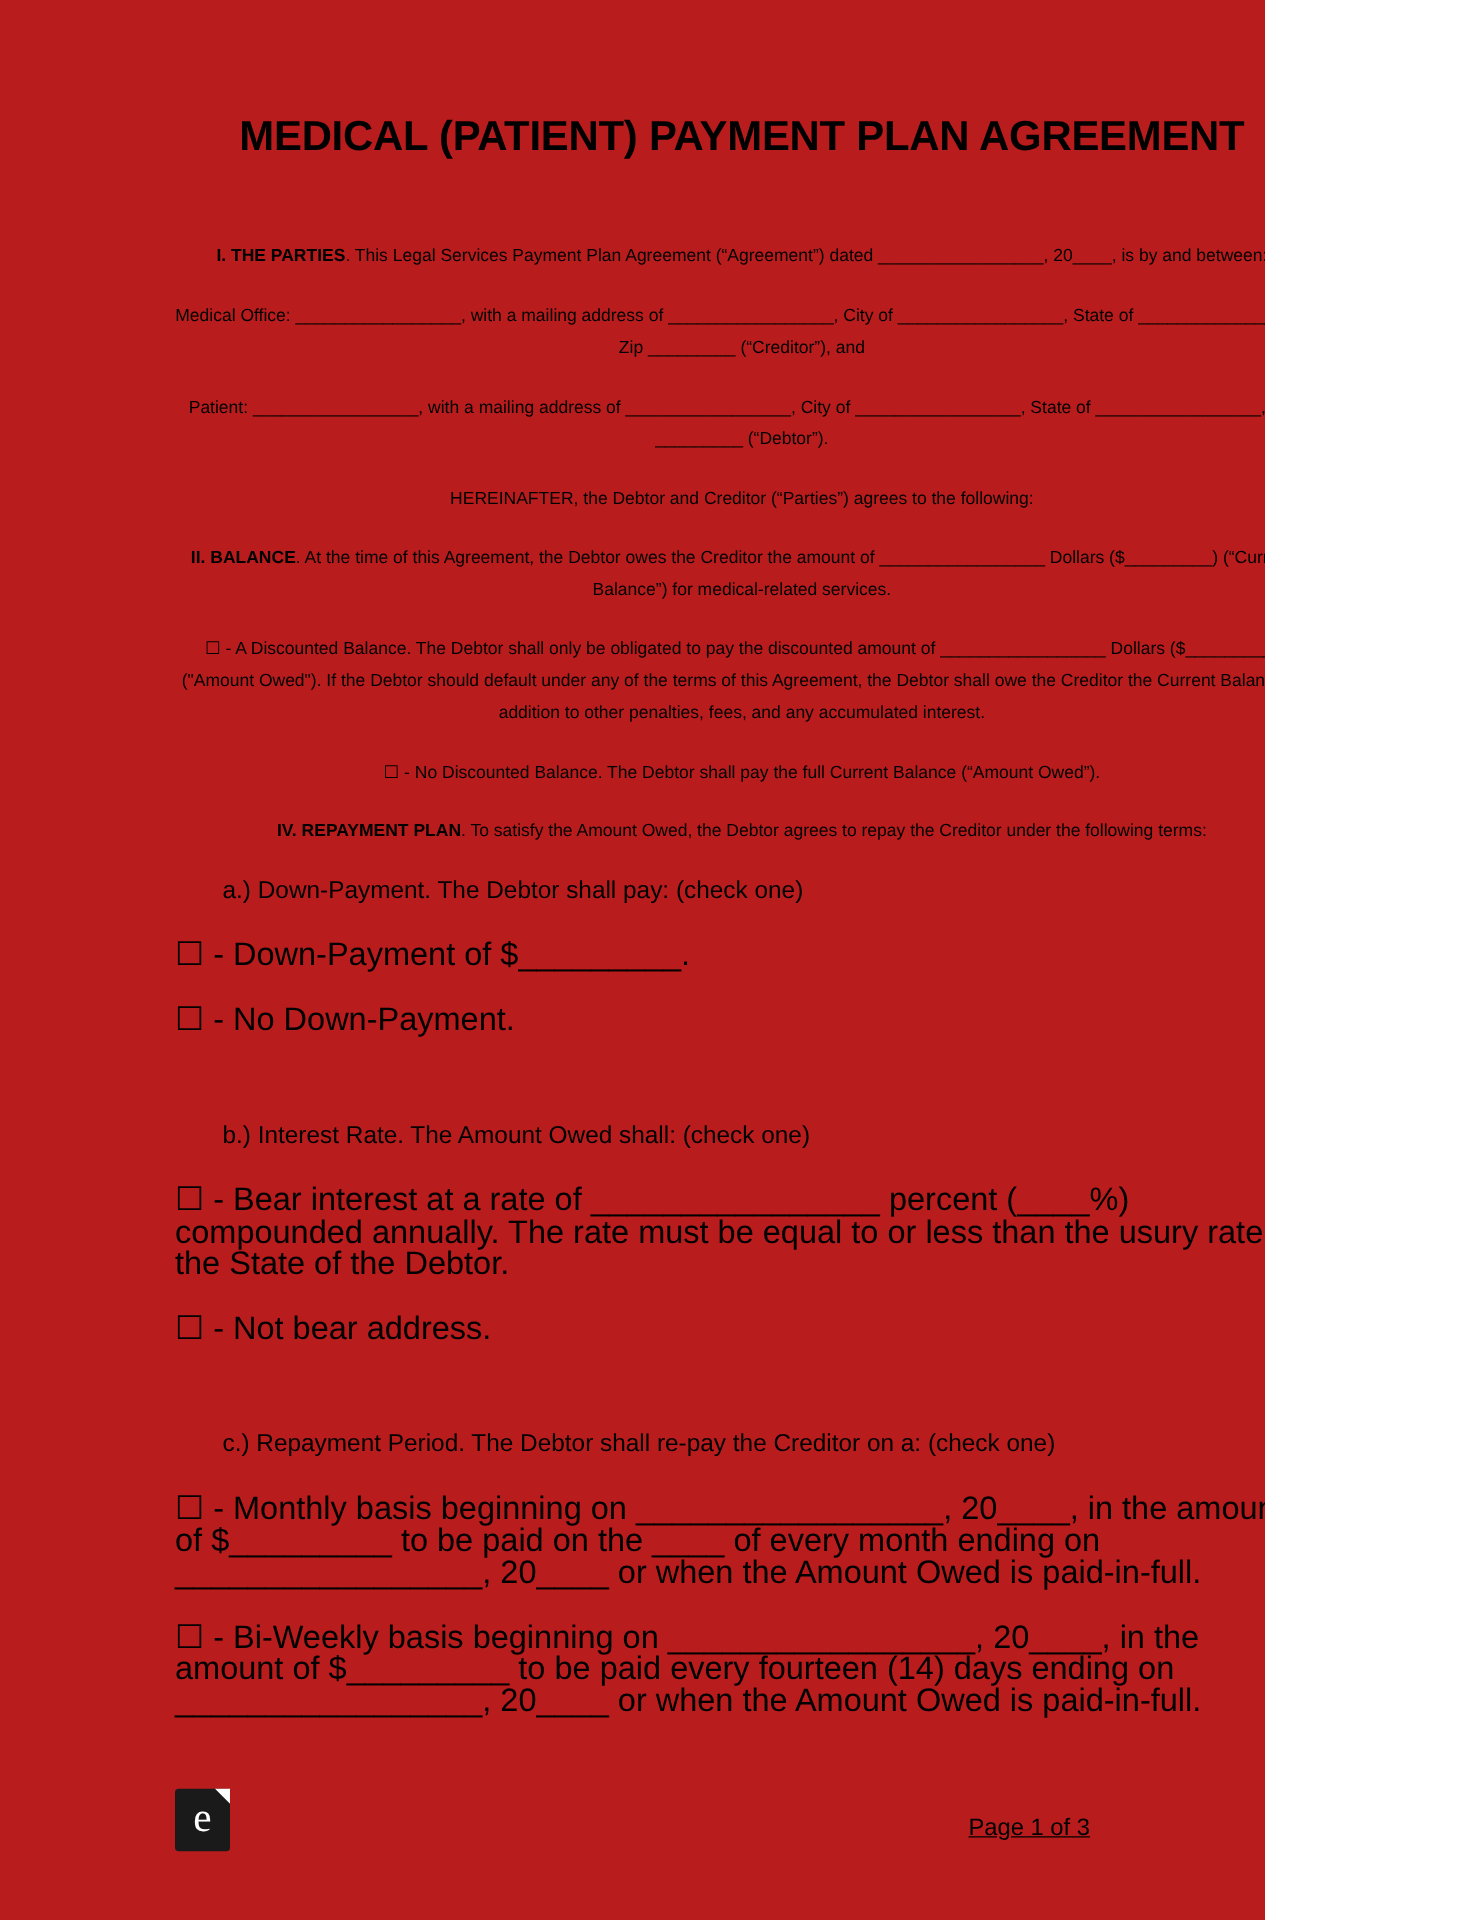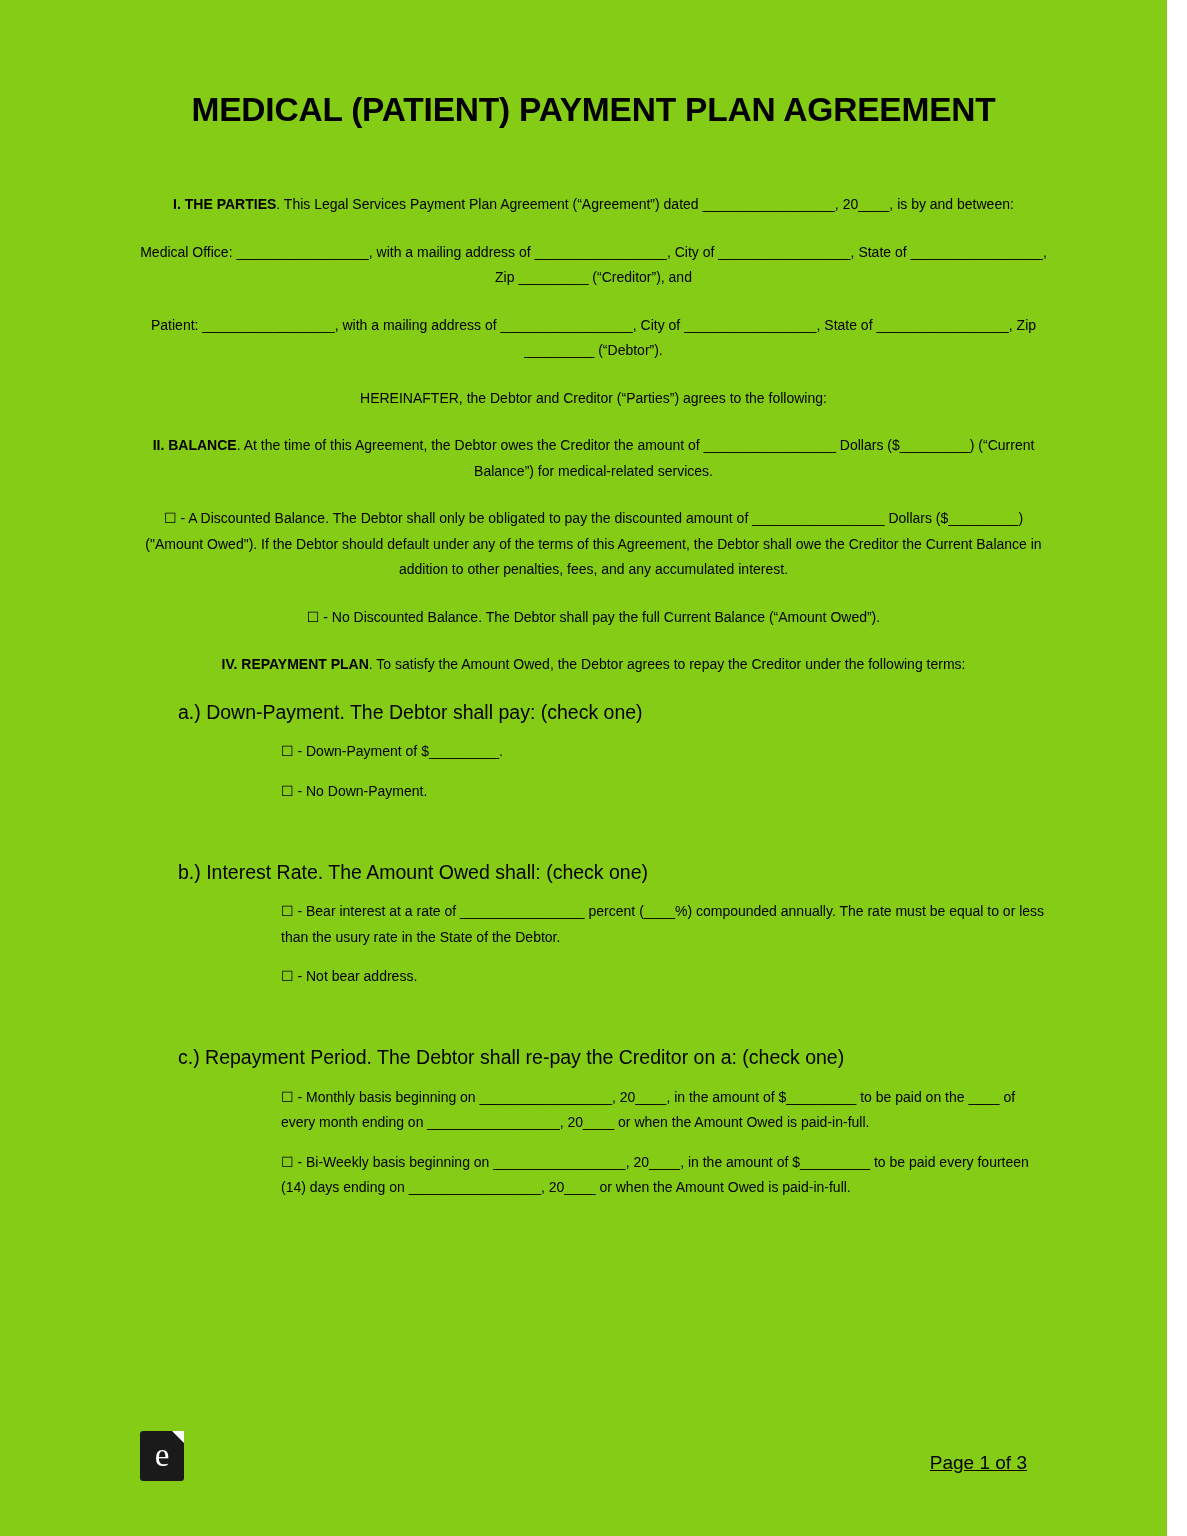--- a/index.html
+++ b/index.html
@@ -6,23 +6,23 @@
     margin: 0;
     padding: 0;
     background: #ffffff;
   }
   body {
     font-family: "Liberation Sans", sans-serif;
     color: #000000;
   }
   .page {
     position: relative;
-    width: 1167px;
+    width: 1012px;
     height: 1536px;
-    background: #84cc16;
+    background: #b91c1c;
     box-sizing: border-box;
     overflow: hidden;
   }
   .content {
     position: absolute;
     left: 140px;
     top: 90px;
     width: 907px;
   }
   .doc-title {
@@ -45,22 +45,21 @@
   .sub {
     margin-left: 38px;
     font-size: 19.5px;
     line-height: 25.5px;
     margin-bottom: 0;
   }
   .sub-gap {
     height: 22px;
   }
   .indent2 {
-    margin-left: 141px;
-    font-size: 14px;
+    font-size: 26px;
     line-height: 25.5px;
   }
   .chk {
     font-size: 19px;
   }
   .footer-logo {
     position: absolute;
     left: 140px;
     bottom: 55px;
     width: 44px;

